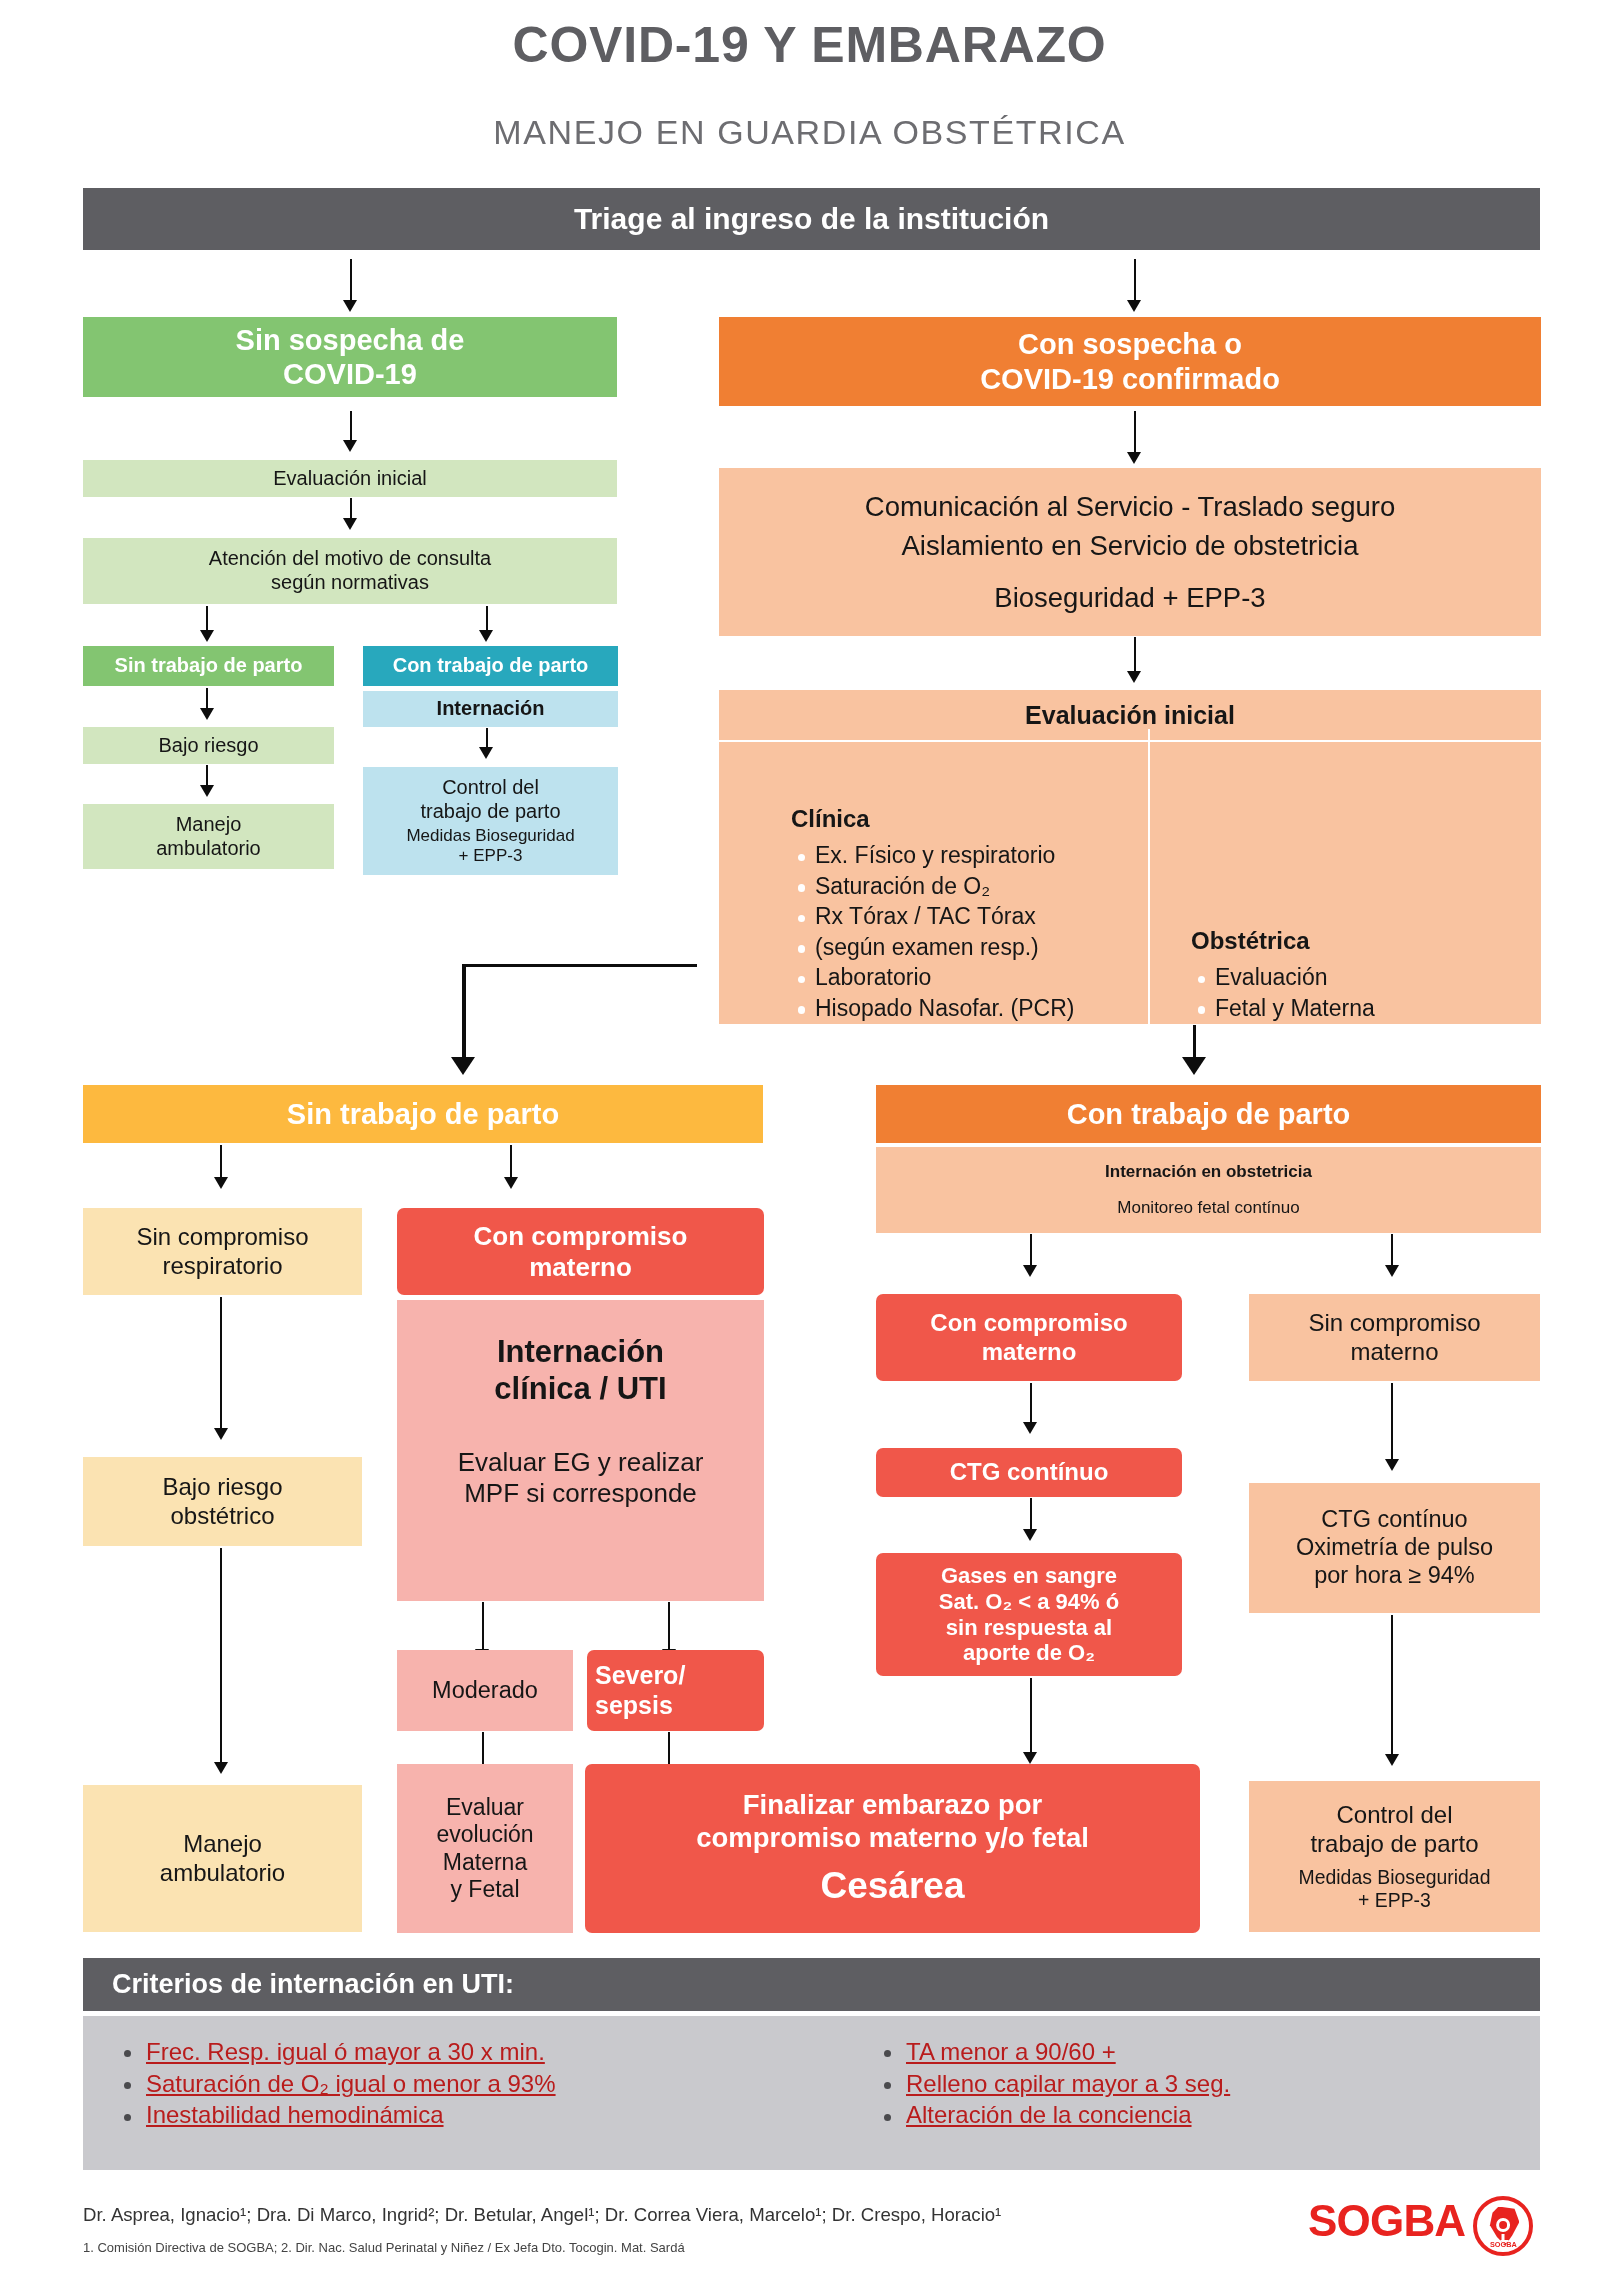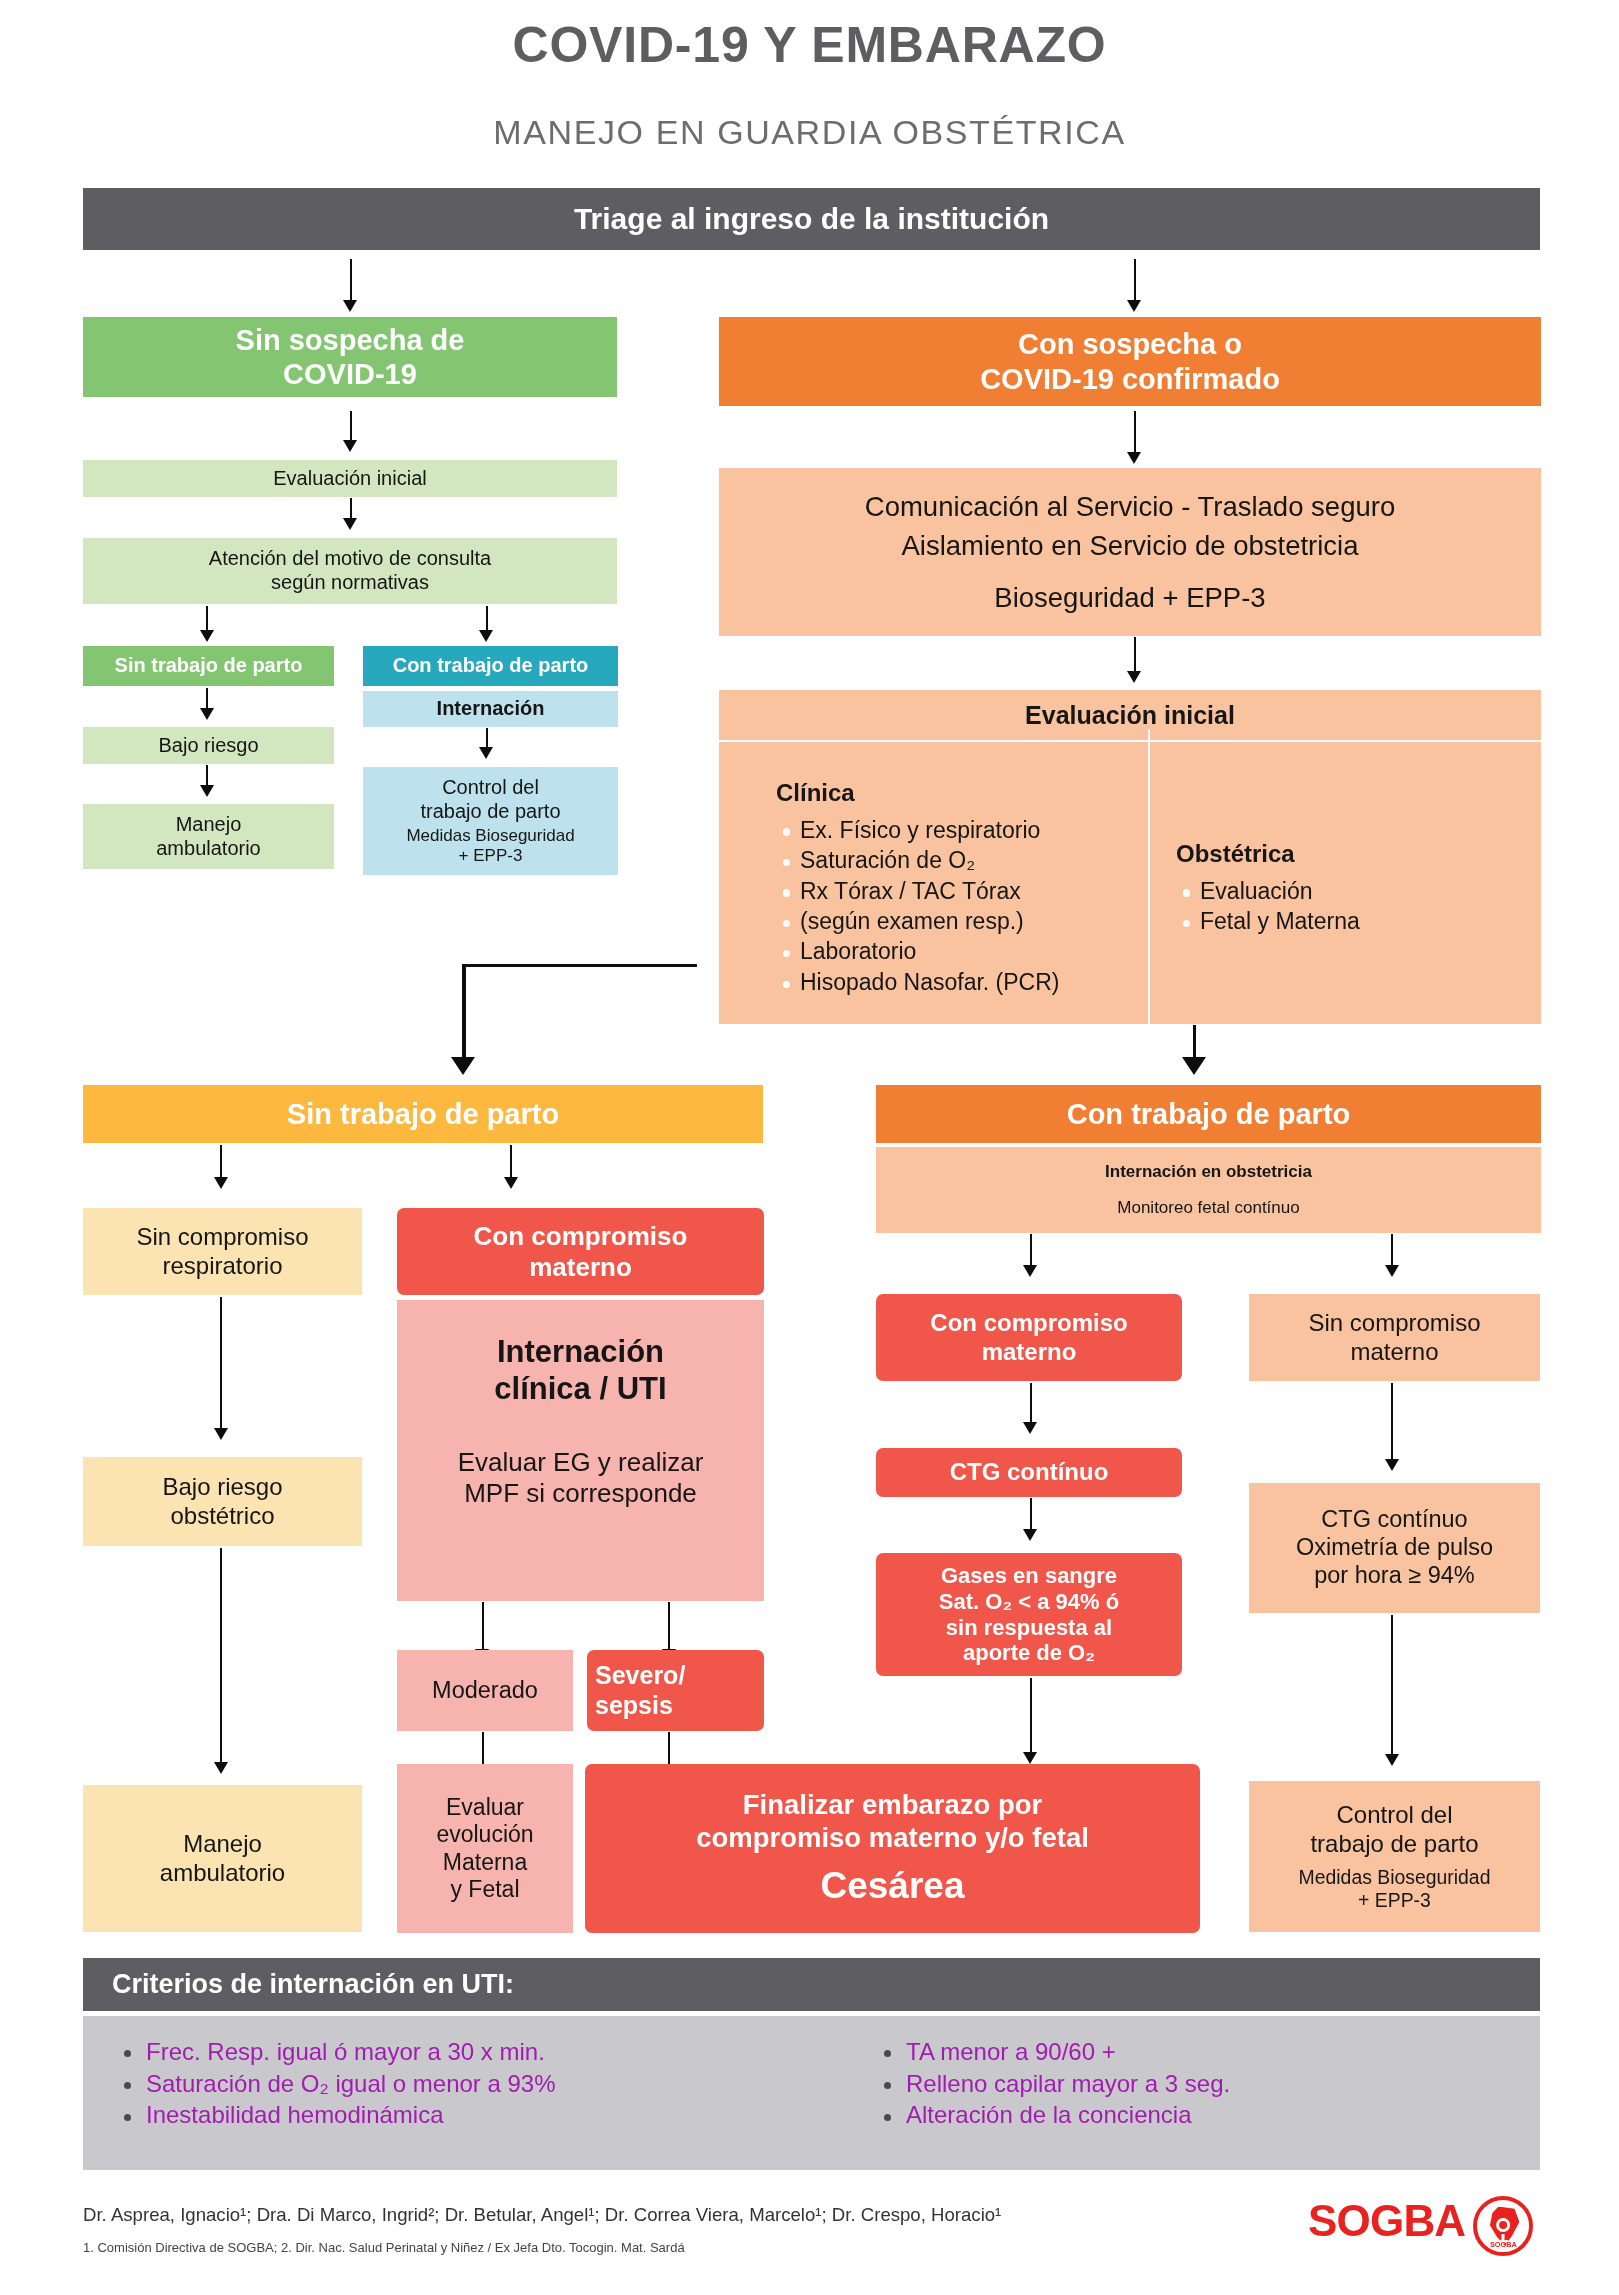--- a/index.html
+++ b/index.html
@@ -30,21 +30,21 @@
   .c-green      { background: #83c571; color: #ffffff; }
   .c-greenlite  { background: #d2e6bf; color: #161616; }
   .c-teal       { background: #28a8bd; color: #ffffff; }
   .c-teallite   { background: #bde2ee; color: #161616; }
   .c-orange     { background: #f07f33; color: #ffffff; }
   .c-orangelite { background: #f9c3a0; color: #161616; }
   .c-yellow     { background: #fdb93f; color: #ffffff; }
   .c-yellowlite { background: #fbe3b2; color: #161616; }
   .c-red        { background: #f0574a; color: #ffffff; border-radius: 7px; }
   .c-redlite    { background: #f7b3ad; color: #161616; }
-  .c-greybar    { background: #c9c9cd; color: #a21caf; }
+  .c-greybar    { background: #c9c9cd; color: #b91c1c; text-decoration: underline; }
 
   .b   { font-weight: bold; }
   .reg { font-weight: normal; }
 
   
   #title {
     position: absolute; left: 0; top: 16px; width: 1619px;
     text-align: center; font-size: 50px; font-weight: bold;
     letter-spacing: 0.8px; color: #5e5e62;
   }
@@ -205,21 +205,21 @@
     <span class="ln">Comunicación al Servicio - Traslado seguro</span>
     <span class="ln">Aislamiento en Servicio de obstetricia</span>
     <span class="ln" style="margin-top:11.3px;">Bioseguridad + EPP-3</span>
   </div>
 
   <div class="vline" style="left:1134px; top:637px; height:36px;"></div>
   <div class="ahead" style="left:1127px; top:671px;"></div>
 
   <div class="box c-orangelite" style="left:719px; top:690px; width:822px; height:334px; padding:0; justify-content:flex-start;">
     <div class="b" style="width:100%; text-align:center; font-size:25px; padding:11.3px 0 9.7px;">Evaluación inicial</div>
-    <div style="display:flex; width:100%; flex:1; align-items:center; border-top:2.4px solid #ffffff;">
+    <div style="display:flex; width:100%; flex:1; align-items:flex-end; border-top:2.4px solid #ffffff;padding-left:15px;">
       <div style="flex:0 0 425px; padding:11.3px 0 0 57px;">
         <div class="b" style="font-size:24px; text-align:left; margin-bottom:8px;">Clínica</div>
         <ul class="bl" style="font-size:23px;">
           <li>Ex. Físico y respiratorio</li>
           <li>Saturación de O₂</li>
           <li>Rx Tórax / TAC Tórax</li>
           <li style="padding-left:24px;">(según examen resp.)</li>
           <li>Laboratorio</li>
           <li>Hisopado Nasofar. (PCR)</li>
         </ul>

